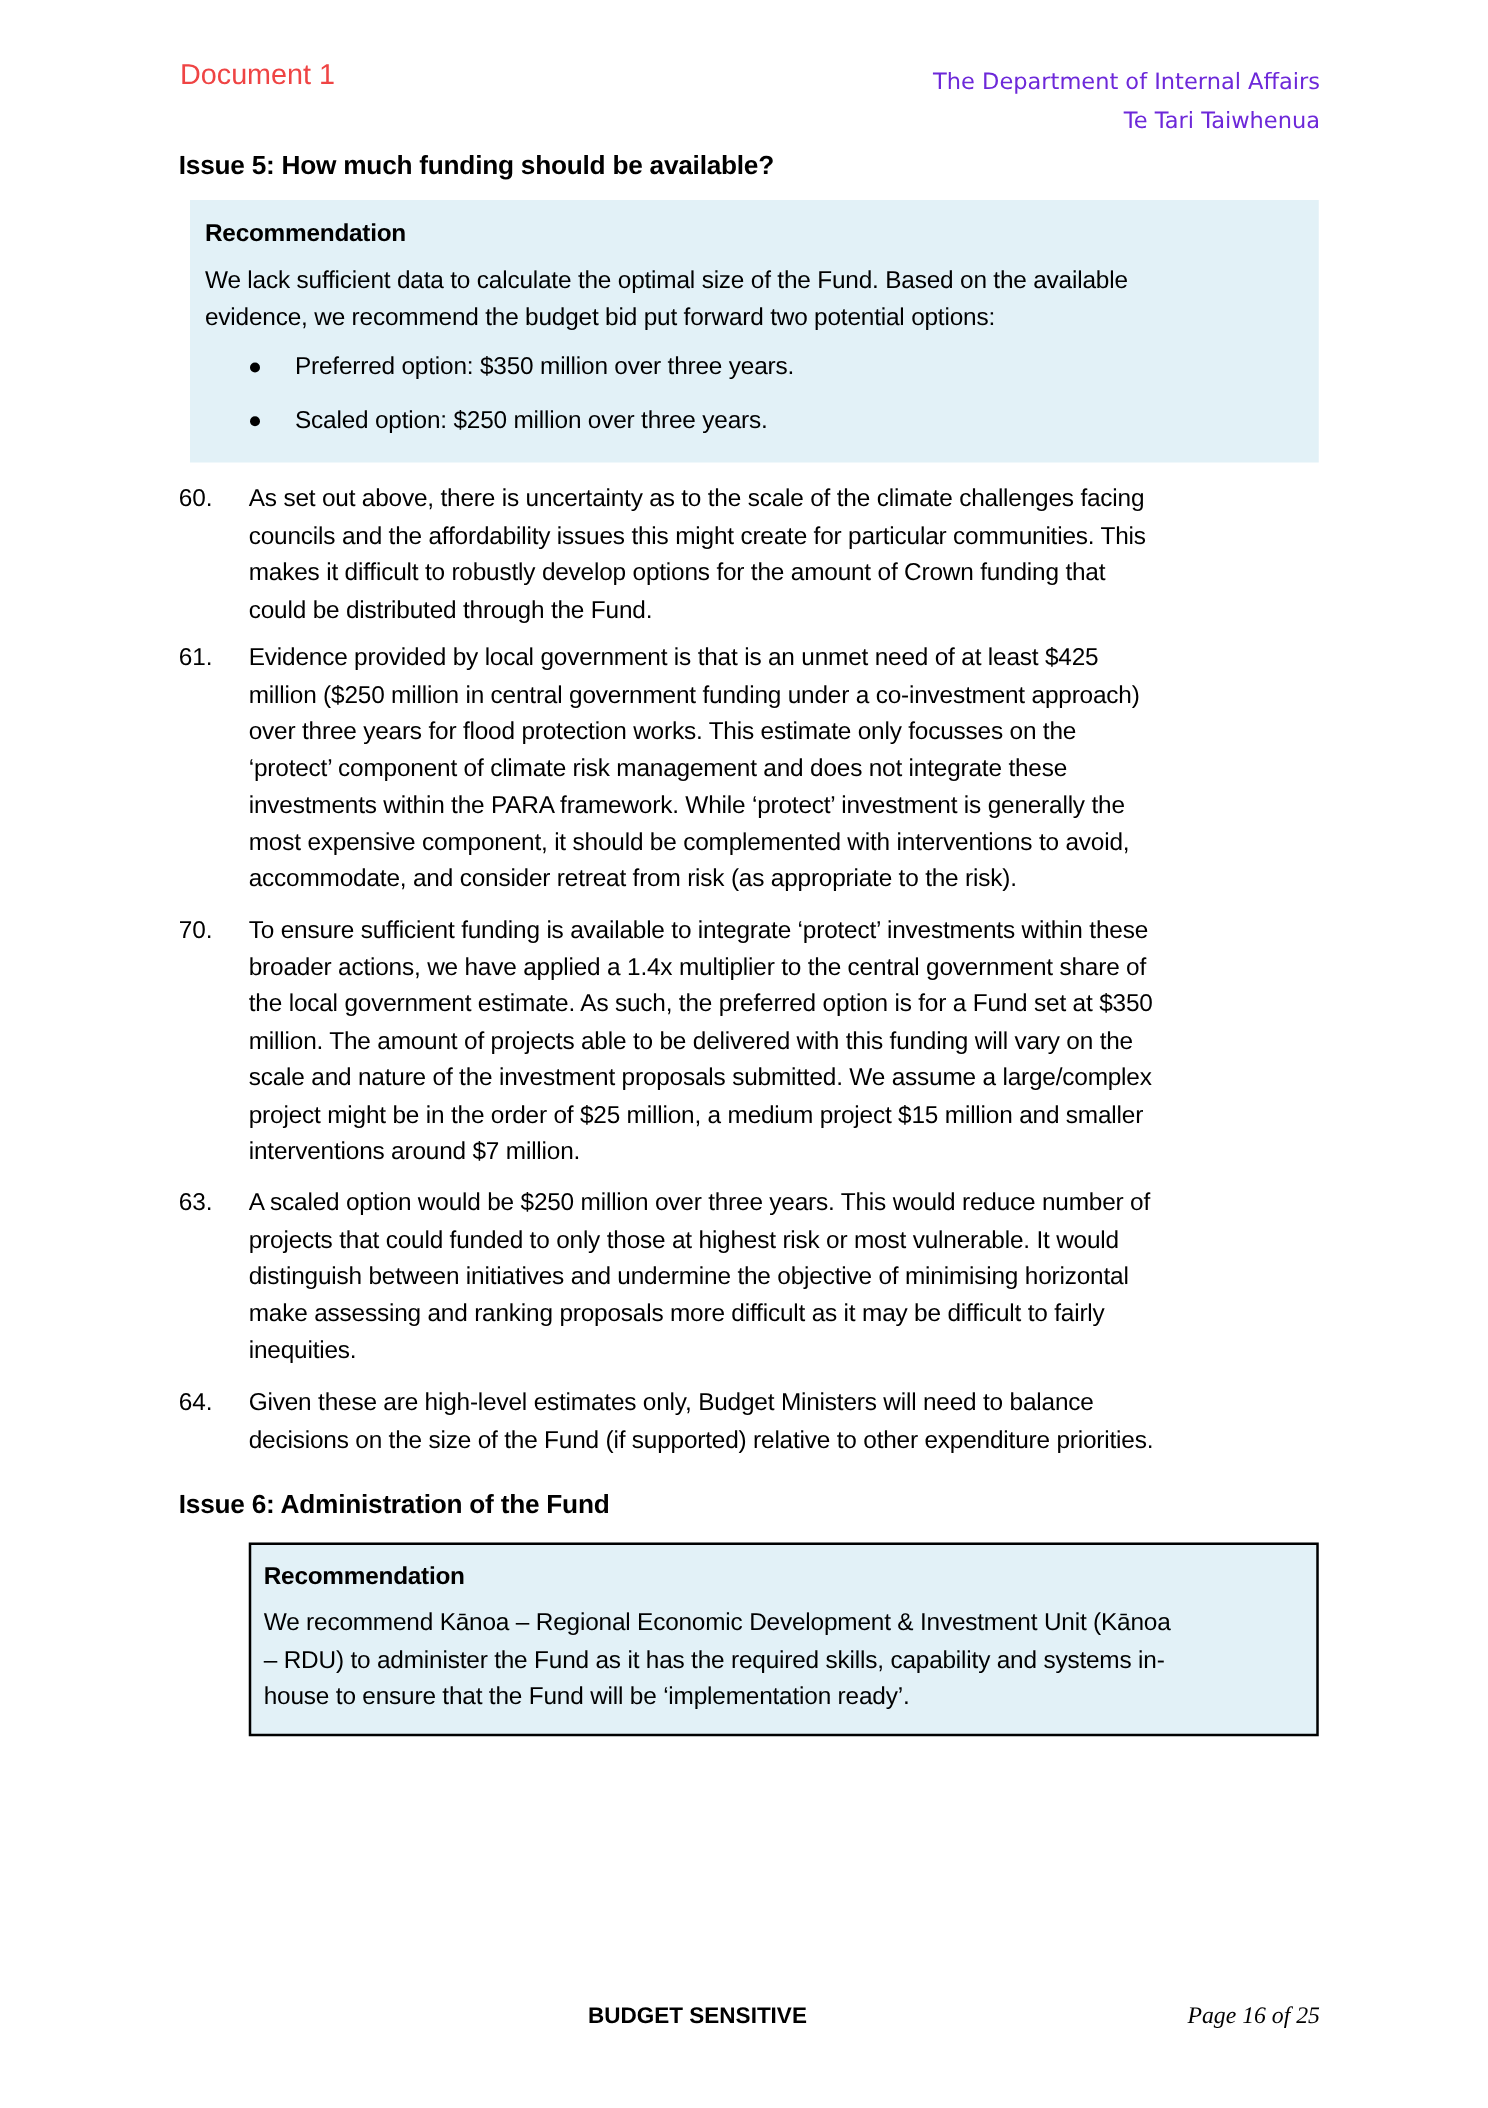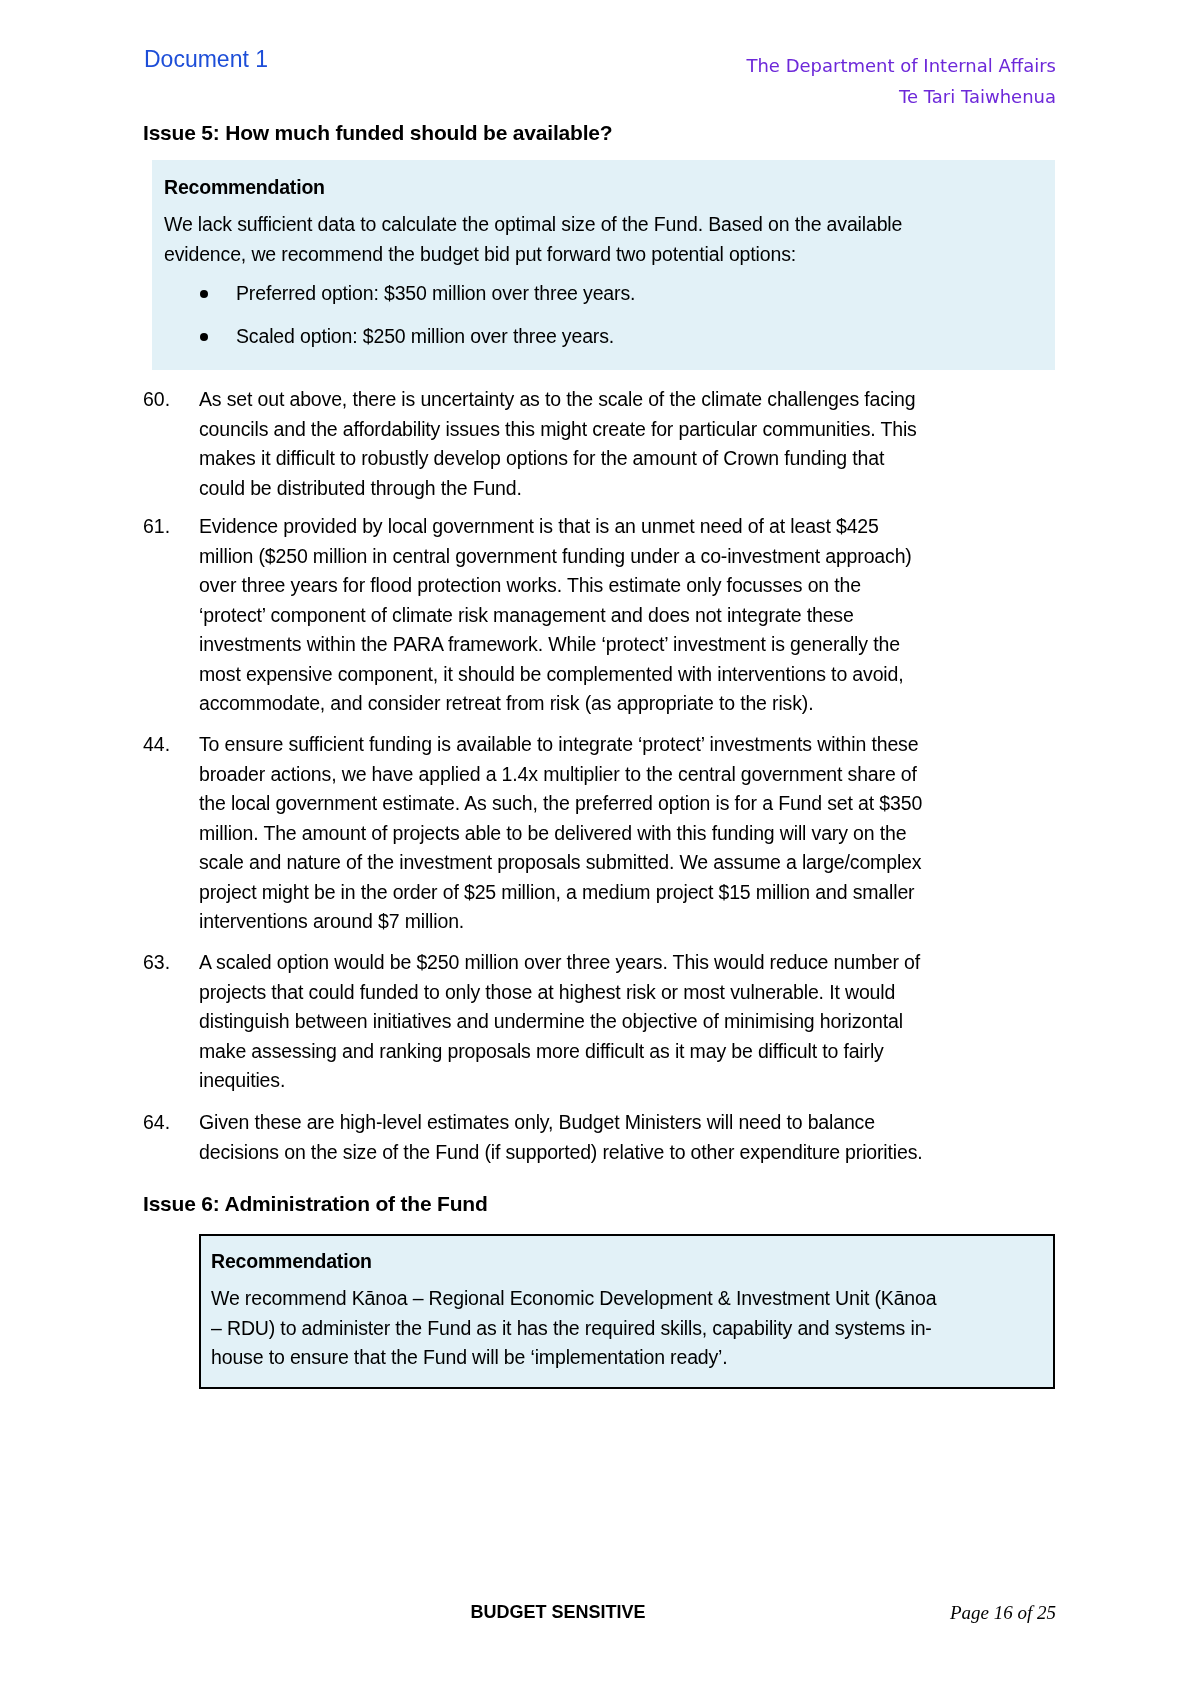--- a/index.html
+++ b/index.html
@@ -1,19 +1,19 @@
 <!DOCTYPE html>
 <html><head>
   <meta charset="utf-8">
   <style>
     html, body { margin: 0; padding: 0; background: #ffffff; }
     body { width: 1190px; height: 1686px; position: relative; overflow: hidden;
            font-family: "Liberation Sans", sans-serif; color: #000; }
     .doc-label { position: absolute; left: 144px; top: 46px; font-size: 23px;
-                 color: #1d4ed8; font-family: "Liberation Sans", sans-serif; }
+                 color: #ef4444; font-family: "Liberation Sans", sans-serif; }
     .org { position: absolute; right: 134px; top: 50px; text-align: right;
            font-family: "DejaVu Sans", sans-serif; font-size: 18px; color: #6d28d9; line-height: 31px; }
     .org div { white-space: nowrap; }
     .h { position: absolute; left: 143px; font-family: "Liberation Sans", sans-serif;
          font-weight: bold; font-size: 21px; letter-spacing: -0.2px; }
     .rec1 { position: absolute; left: 152px; top: 160px; width: 903px; height: 210px;
             background: #e2f1f7; box-sizing: border-box; padding: 12px 12px 0 12px; }
     .rec2 { position: absolute; left: 199px; top: 1234px; width: 856px; height: 155px;
             background: #e2f1f7; border: 2px solid #000; box-sizing: border-box; padding: 10px 10px 0 10px; }
     .rec-title { font-weight: bold; font-size: 19.5px; line-height: 30px; margin-bottom: 8px; letter-spacing: -0.2px; }
@@ -34,21 +34,21 @@
   </style>
 </head>
 <body>
 
 <div class="doc-label">Document 1</div>
 <div class="org">
   <div>The Department of Internal Affairs</div>
   <div>Te Tari Taiwhenua</div>
 </div>
 
-<div class="h" style="top:121px;">Issue 5: How much funded should be available?</div>
+<div class="h" style="top:121px;">Issue 5: How much funding should be available?</div>
 
 <div class="rec1">
   <div class="rec-title">Recommendation</div>
   <div class="rec-text">
     <div>We lack sufficient data to calculate the optimal size of the Fund. Based on the available</div>
     <div>evidence, we recommend the budget bid put forward two potential options:</div>
   </div>
   <ul class="bullets">
     <li>
       <span class="bullet-dot"></span>
@@ -78,21 +78,21 @@
     <div>million ($250 million in central government funding under a co-investment approach)</div>
     <div>over three years for flood protection works. This estimate only focusses on the</div>
     <div>‘protect’ component of climate risk management and does not integrate these</div>
     <div>investments within the PARA framework. While ‘protect’ investment is generally the</div>
     <div>most expensive component, it should be complemented with interventions to avoid,</div>
     <div>accommodate, and consider retreat from risk (as appropriate to the risk).</div>
   </div>
 </div>
 
 <div class="para" style="top:730px;">
-  <div class="para-num">44.</div>
+  <div class="para-num">70.</div>
   <div class="para-body">
     <div>To ensure sufficient funding is available to integrate ‘protect’ investments within these</div>
     <div>broader actions, we have applied a 1.4x multiplier to the central government share of</div>
     <div>the local government estimate. As such, the preferred option is for a Fund set at $350</div>
     <div>million. The amount of projects able to be delivered with this funding will vary on the</div>
     <div>scale and nature of the investment proposals submitted. We assume a large/complex</div>
     <div>project might be in the order of $25 million, a medium project $15 million and smaller</div>
     <div>interventions around $7 million.</div>
   </div>
 </div>

